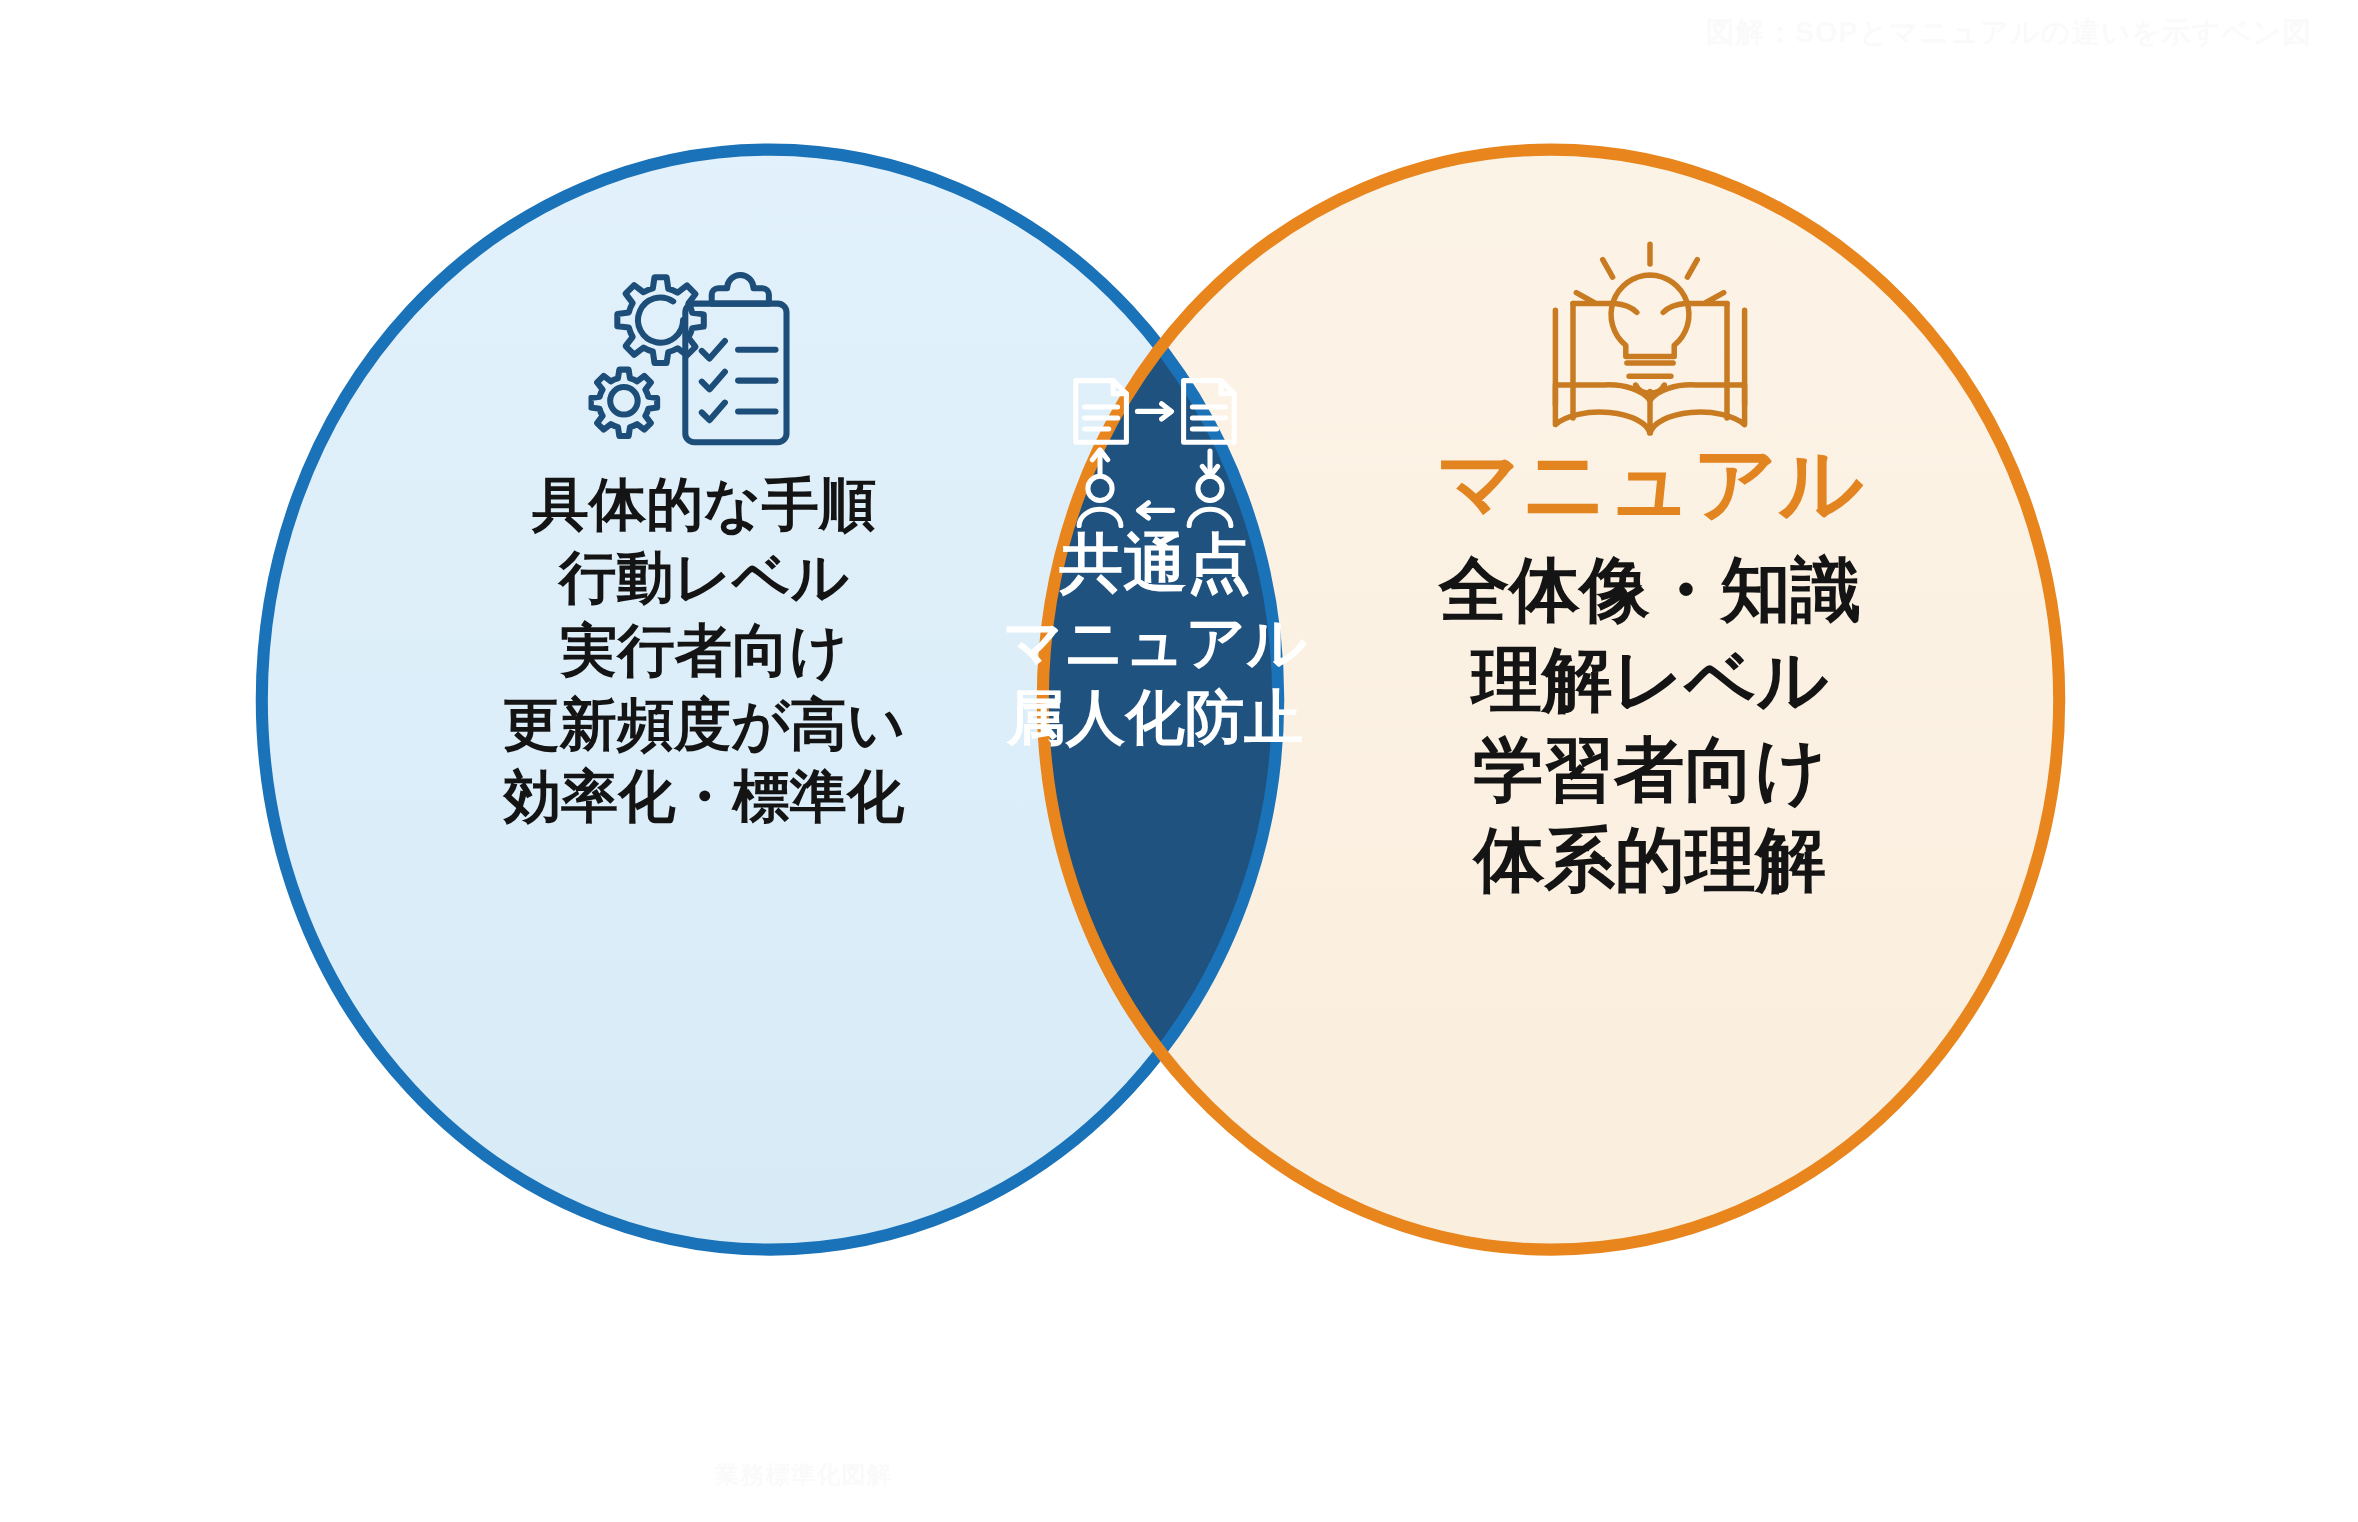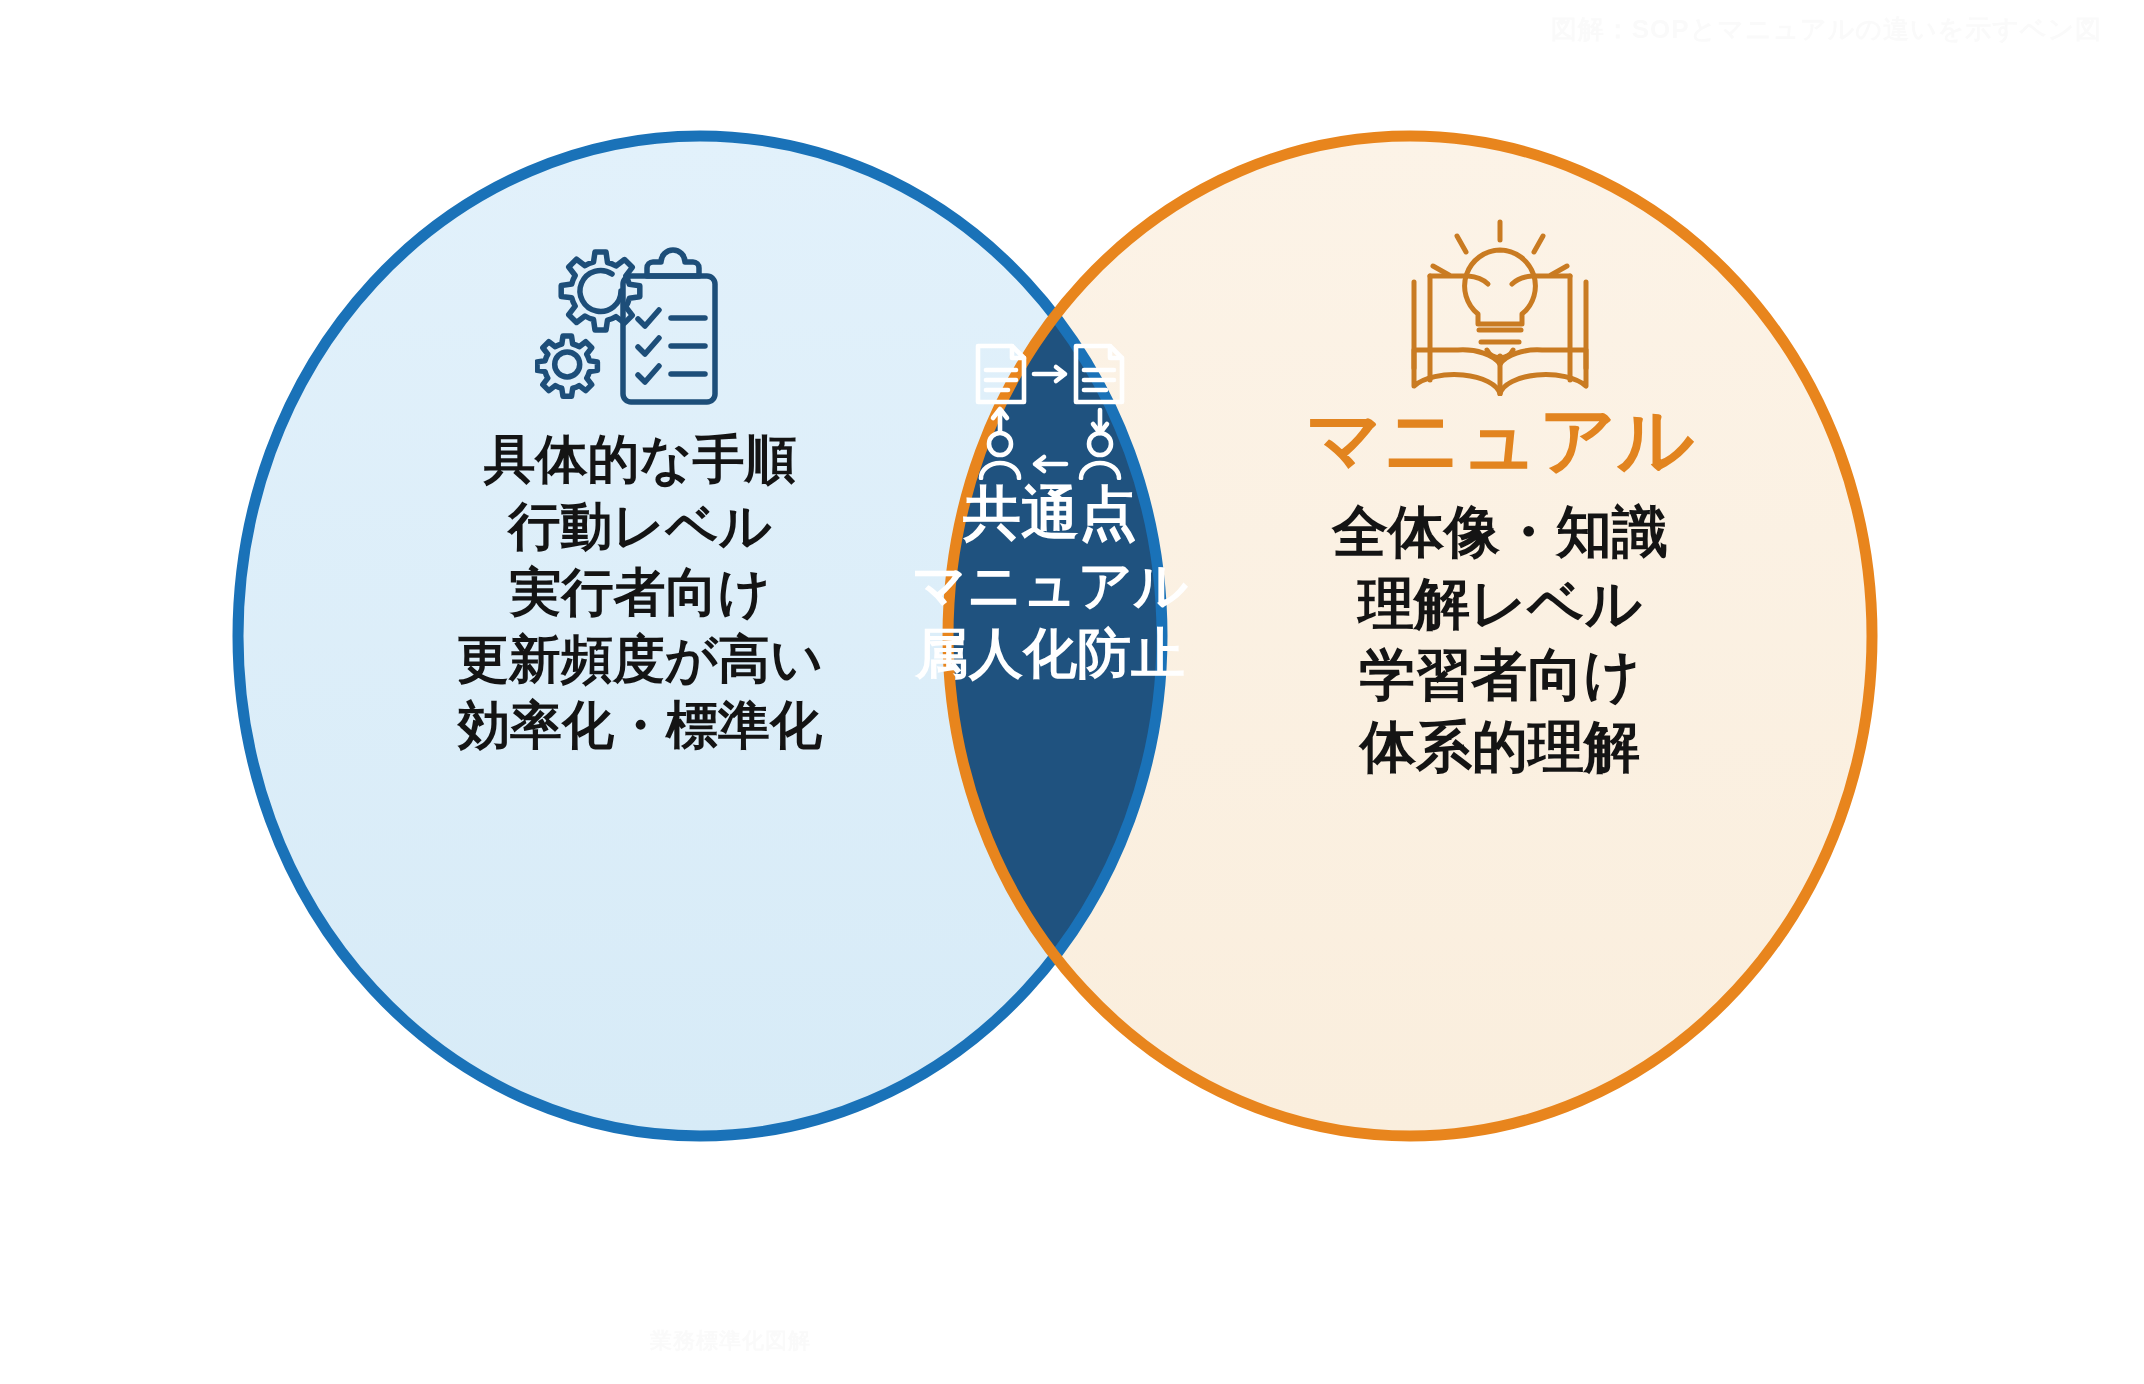--- a/index.html
+++ b/index.html
@@ -116,21 +116,21 @@
   #sop-list li {
     font-size: 52px;
     line-height: 1.28;
     color: #141414;
   }
 
   #manual-list {
     margin-top: 18px;
   }
   #manual-list li {
-    font-size: 56px;
+    font-size: 64px;
     line-height: 1.28;
     color: #141414;
   }
 
   #common-list {
     margin-top: 10px;
   }
   #common-list li {
     font-size: 54px;
     line-height: 1.25;

